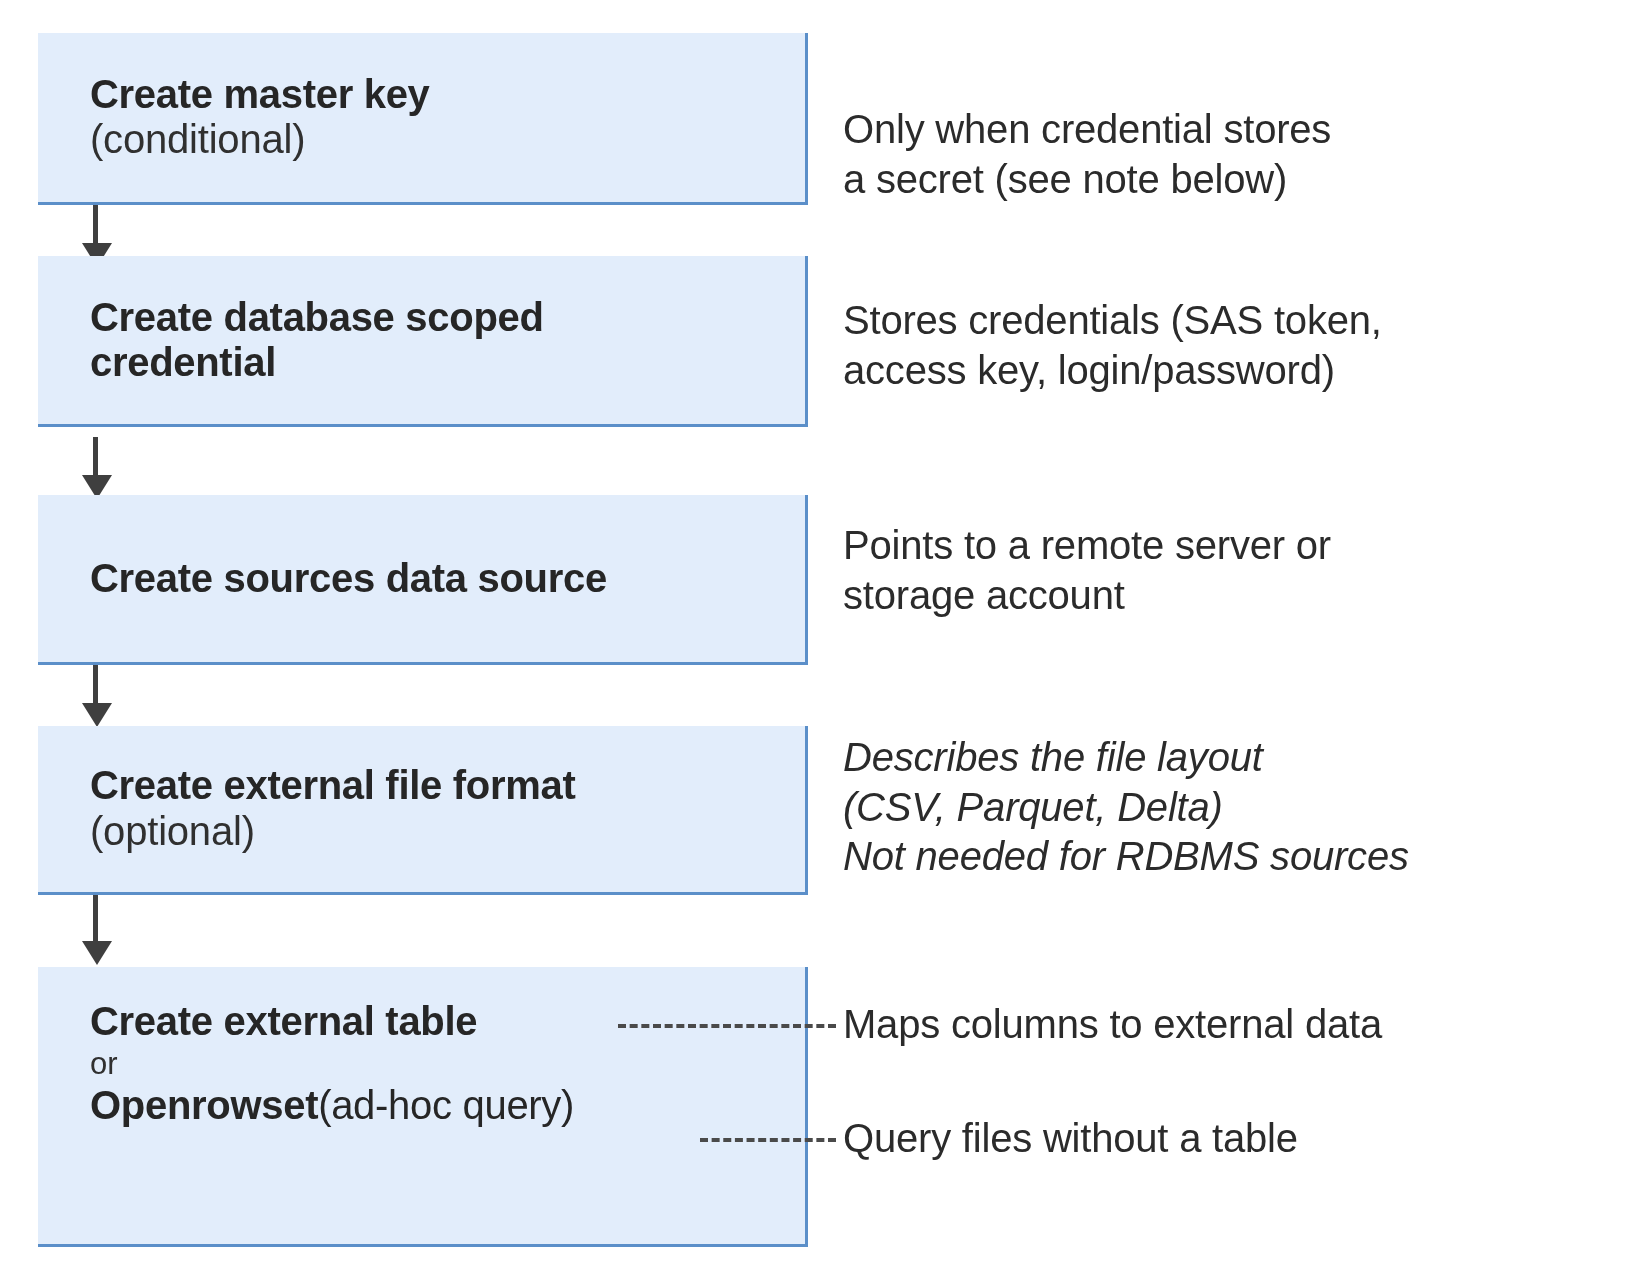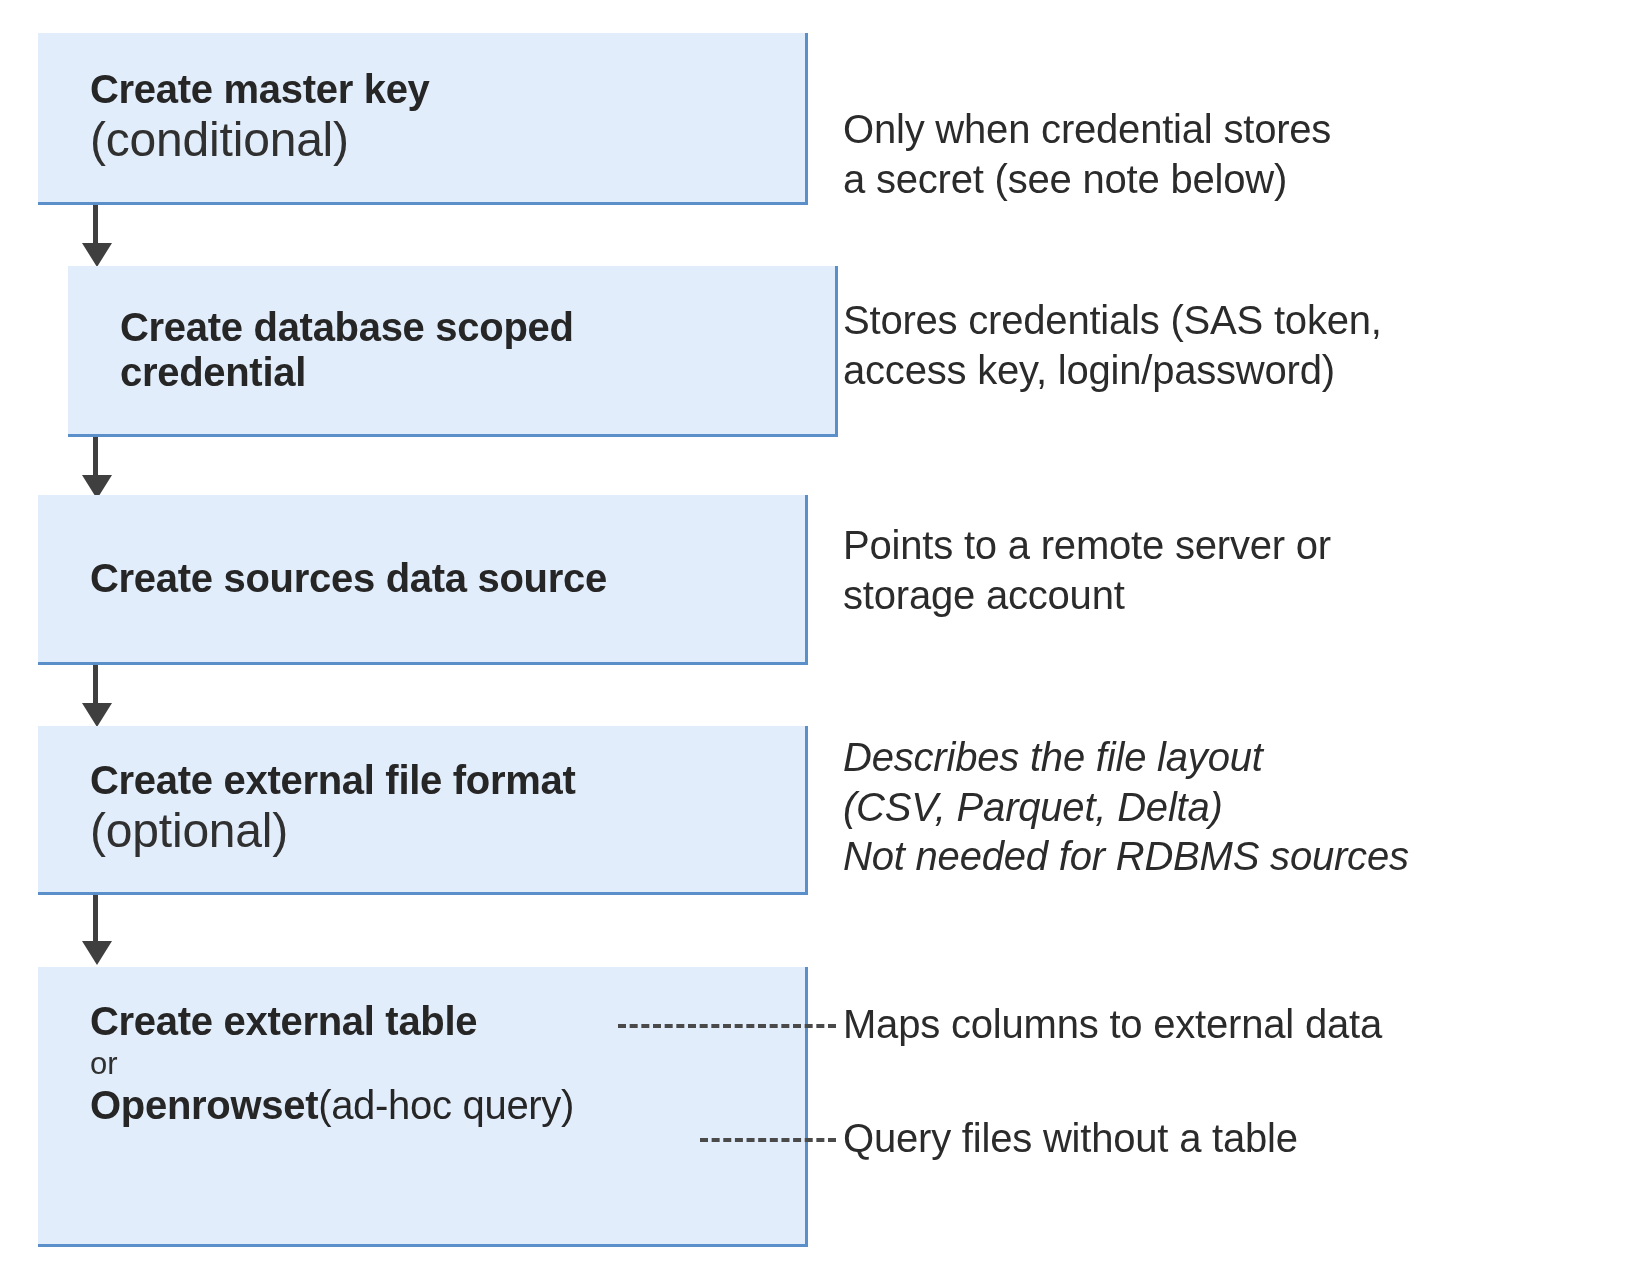--- a/index.html
+++ b/index.html
@@ -41,21 +41,21 @@
   .step-title {
     font-weight: bold;
     font-size: 40px;
     line-height: 1.12;
     letter-spacing: -0.3px;
     color: #262626;
     white-space: pre-line;
   }
   .step-sub {
     font-weight: normal;
-    font-size: 48px;
+    font-size: 40px;
     line-height: 1.18;
     letter-spacing: -0.2px;
     color: #303030;
   }
 
   
   .step-box.alt {
     justify-content: flex-start;
     padding-top: 32px;
   }
@@ -125,21 +125,21 @@
     <div class="step-sub">(conditional)</div>
   </div>
   <div class="note" style="top:61px;margin-top:44px;">Only when credential stores
 a secret (see note below)</div>
 
   <div class="arrow" style="top:205px; height:62px;">
     <div class="shaft" style="height:40px;"></div>
     <div class="head" style="top:38px;"></div>
   </div>
 
-  <div class="step-box" style="top:266px; height:171px;margin-left:30px;">
+  <div class="step-box" style="top:256px; height:171px;">
     <div class="step-title">Create database scoped
 credential</div>
   </div>
   <div class="note" style="top:296px;">Stores credentials (SAS token,
 access key, login/password)</div>
 
   <div class="arrow" style="top:437px; height:62px;">
     <div class="shaft" style="height:40px;"></div>
     <div class="head" style="top:38px;"></div>
   </div>

